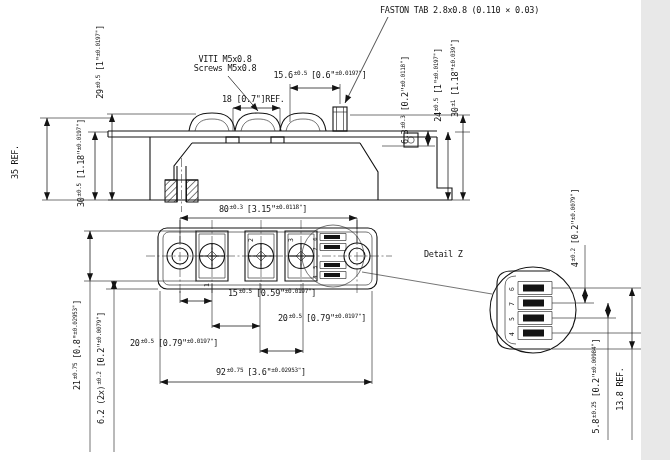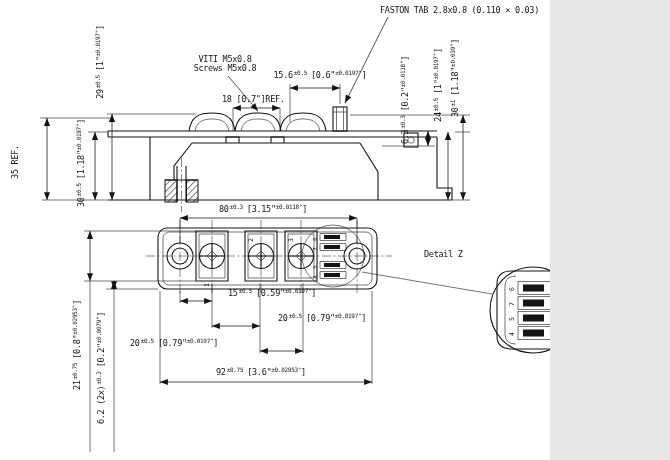--- a/index.html
+++ b/index.html
@@ -1,16 +1,16 @@
 <!DOCTYPE html>
 <html><head>
 <meta charset="utf-8">
 <style>
   html,body{margin:0;padding:0;background:#e8e8e8;}
-  #stage{position:relative;width:550px;height:460px;background:#ffffff;overflow:hidden;
+  #stage{position:relative;width:641px;height:460px;background:#ffffff;overflow:hidden;
          font-family:"DejaVu Sans Mono","Liberation Mono",monospace;}
   svg text{fill:#141414;}
   .dm{font-size:8.5px;letter-spacing:-0.3px;}
   .sp{font-size:6px;}
   .nt{font-size:8.5px;letter-spacing:-0.3px;}
   .tn{font-size:6.5px;}
   .tnx{font-size:5.5px;}
   .ln{stroke:#141414;stroke-width:1.1;fill:none;}
   .tl{stroke:#2a2a2a;stroke-width:0.65;fill:none;}
   .cl{stroke:#2a2a2a;stroke-width:0.55;fill:none;stroke-dasharray:9 2.5 2 2.5;}

